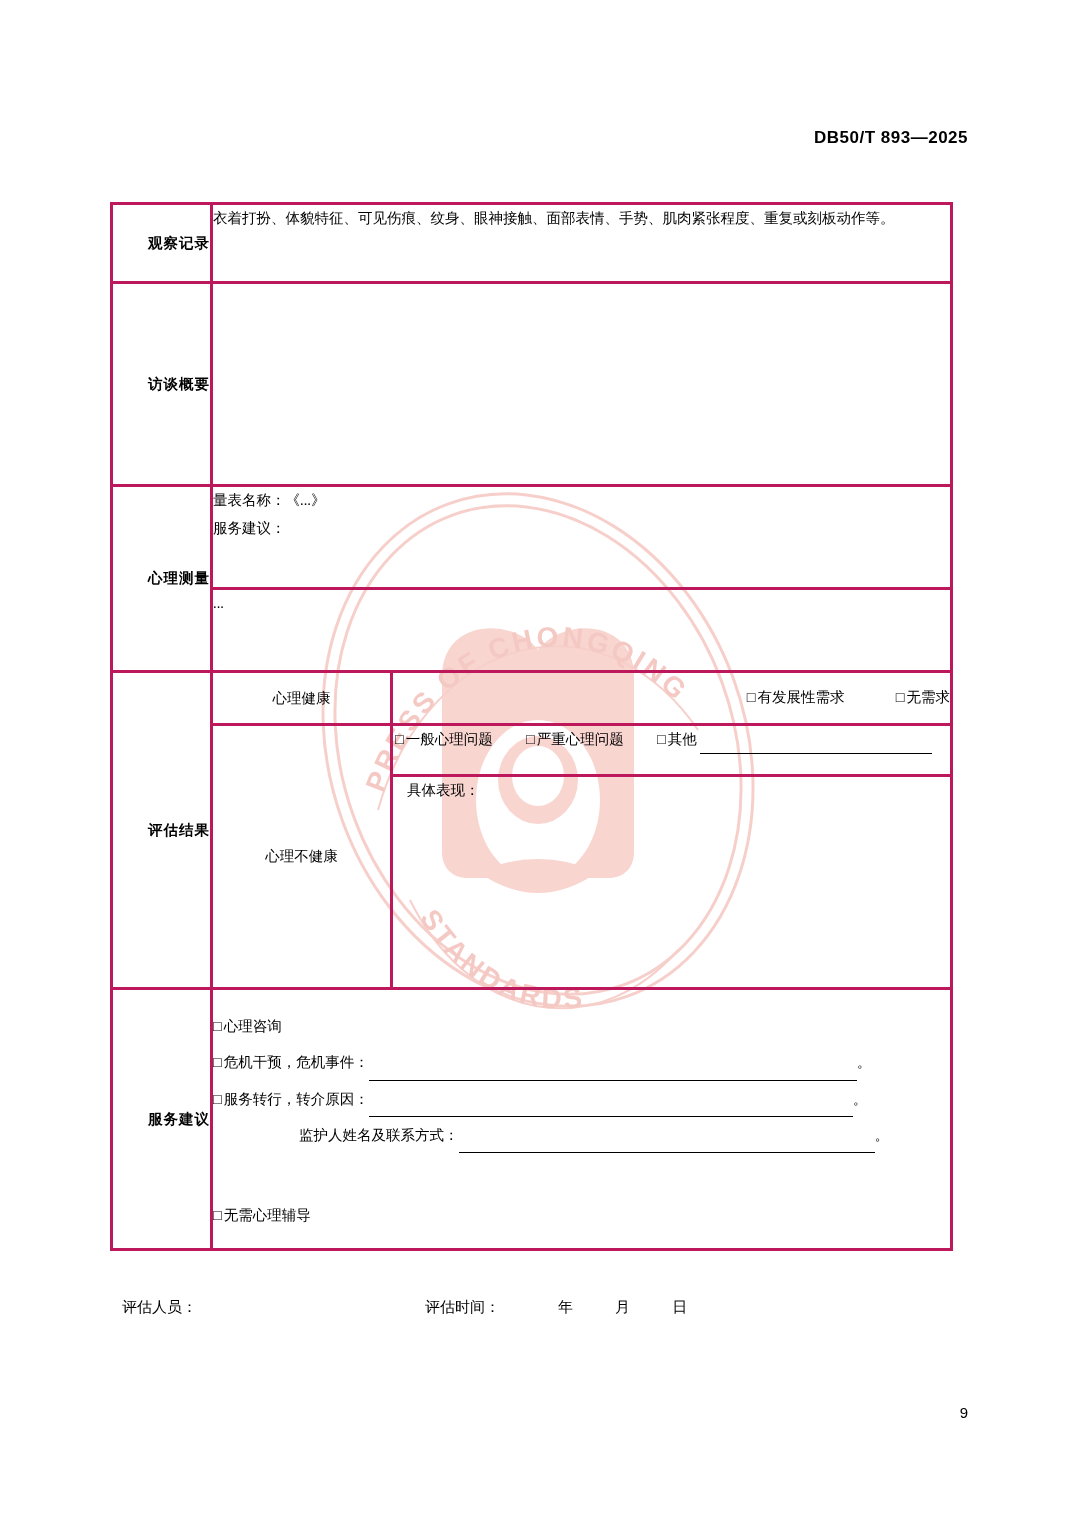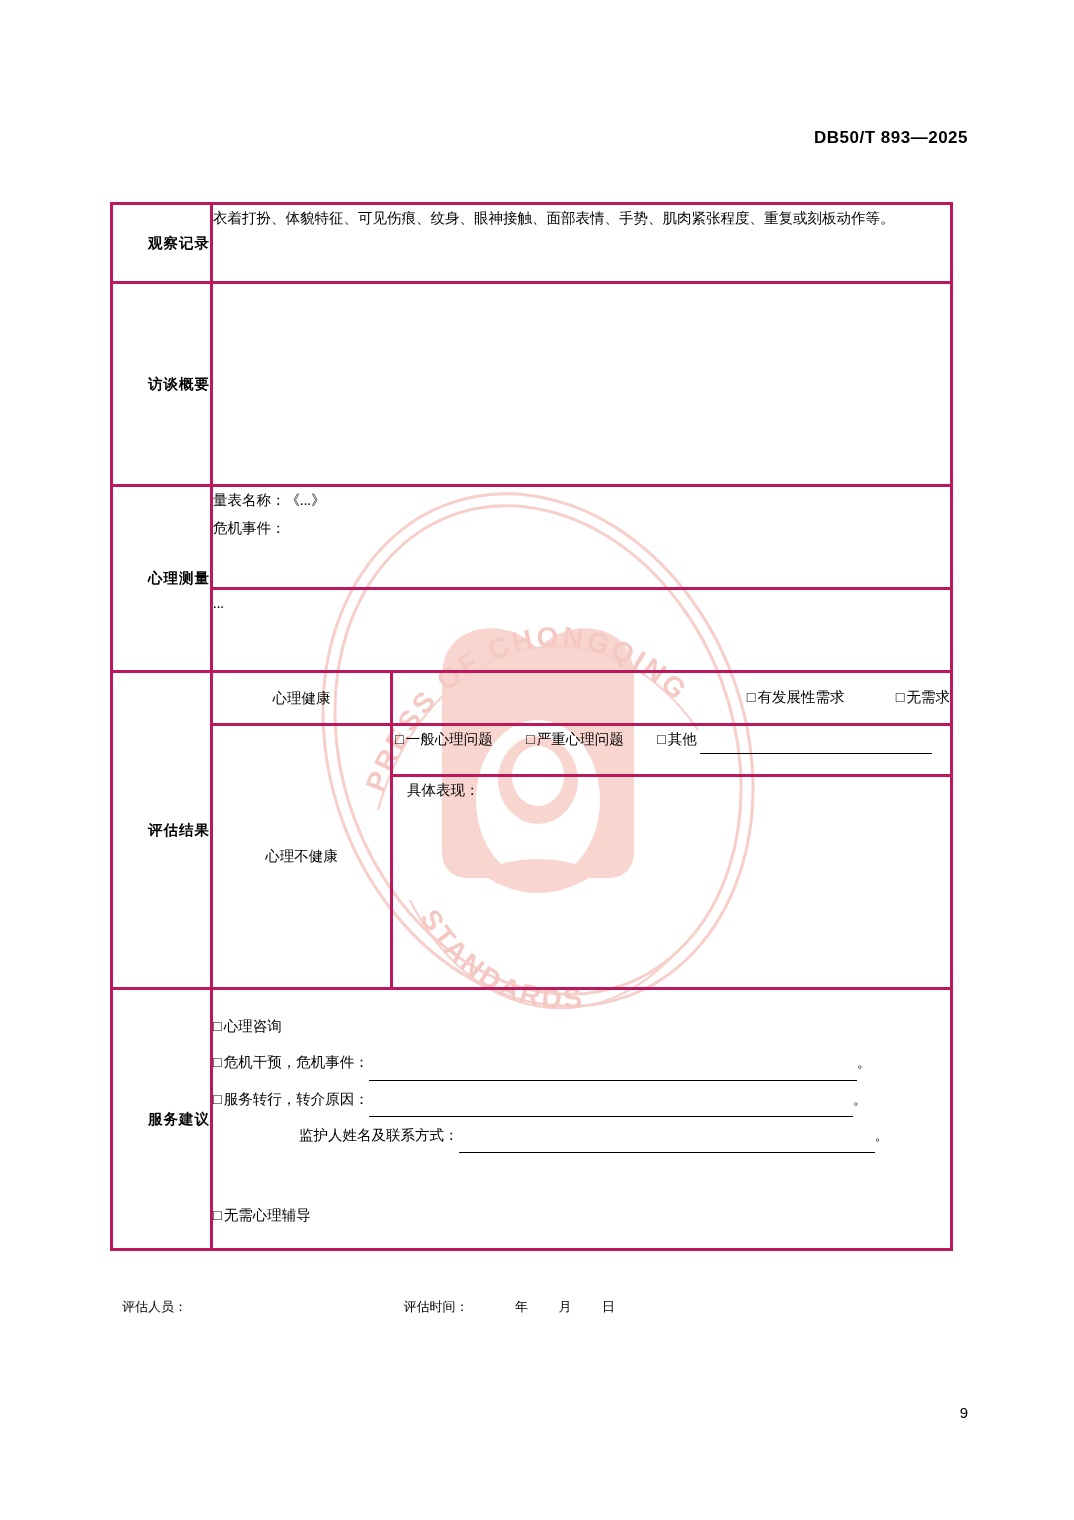--- a/index.html
+++ b/index.html
@@ -97,22 +97,22 @@
     border-bottom: 1px solid #000;
     vertical-align: bottom;
     height: 1em;
   }
   .cb { margin-right: 2px; letter-spacing: 0; }
   
   .footer-line {
     position: absolute;
     left: 122px;
     top: 1298px;
-    font-size: 13px;
-    font-family: Liberation Serif, serif;
+    font-size: 15px;
+    font-family: Liberation Mono, monospace;
   }
   .footer-line .gap1 { display: inline-block; width: 210px; }
   .footer-line .gap2 { display: inline-block; width: 40px; }
   .footer-line .gap3 { display: inline-block; width: 24px; }
   .page-no {
     position: absolute;
     right: 106px;
     top: 1404px;
     font-family: "Liberation Sans", "DejaVu Sans", sans-serif;
     font-size: 15px;
@@ -175,21 +175,21 @@
 
       <tr>
         <td class="lbl">访谈概要</td>
         <td class="cell-pad" colspan="4" style="height:200px"></td>
       </tr>
 
       <tr>
         <td class="lbl" rowspan="2">心理测量</td>
         <td class="cell-pad" colspan="4" style="height:100px">
           <div>量表名称：《...》</div>
-          <div>危机事件：</div>
+          <div>服务建议：</div>
         </td>
       </tr>
       <tr>
         <td class="cell-pad" colspan="4" style="height:80px">...</td>
       </tr>
 
       <tr>
         <td class="lbl" rowspan="3">评估结果</td>
         <td class="center-mid" style="height:50px">心理健康</td>
         <td class="cell-pad-sm center-mid" colspan="3" style="text-align:right; padding-left:0">

